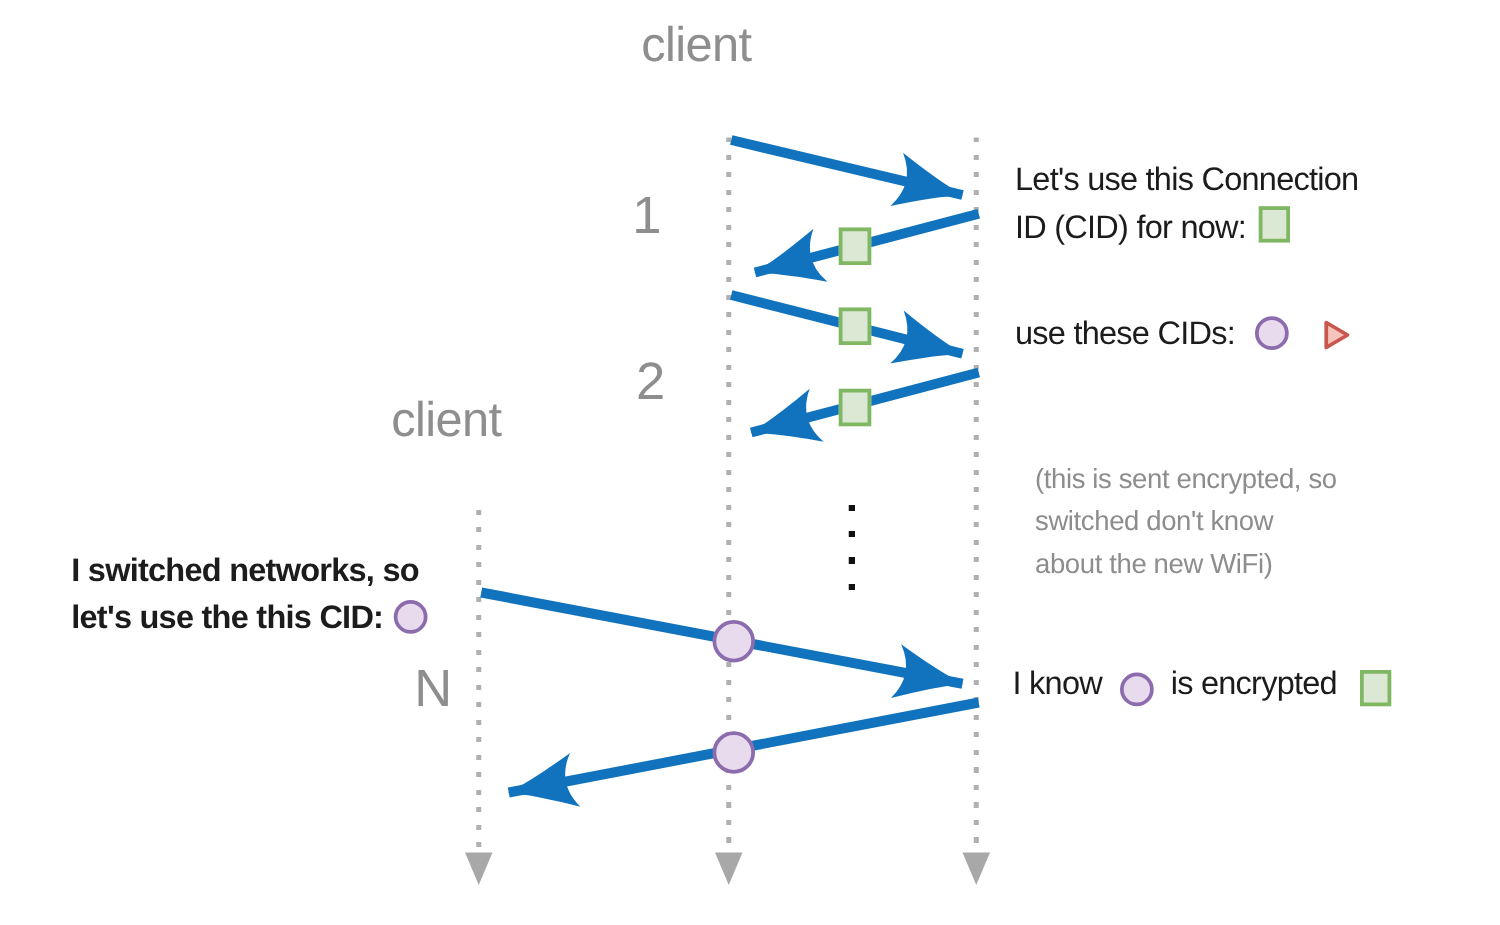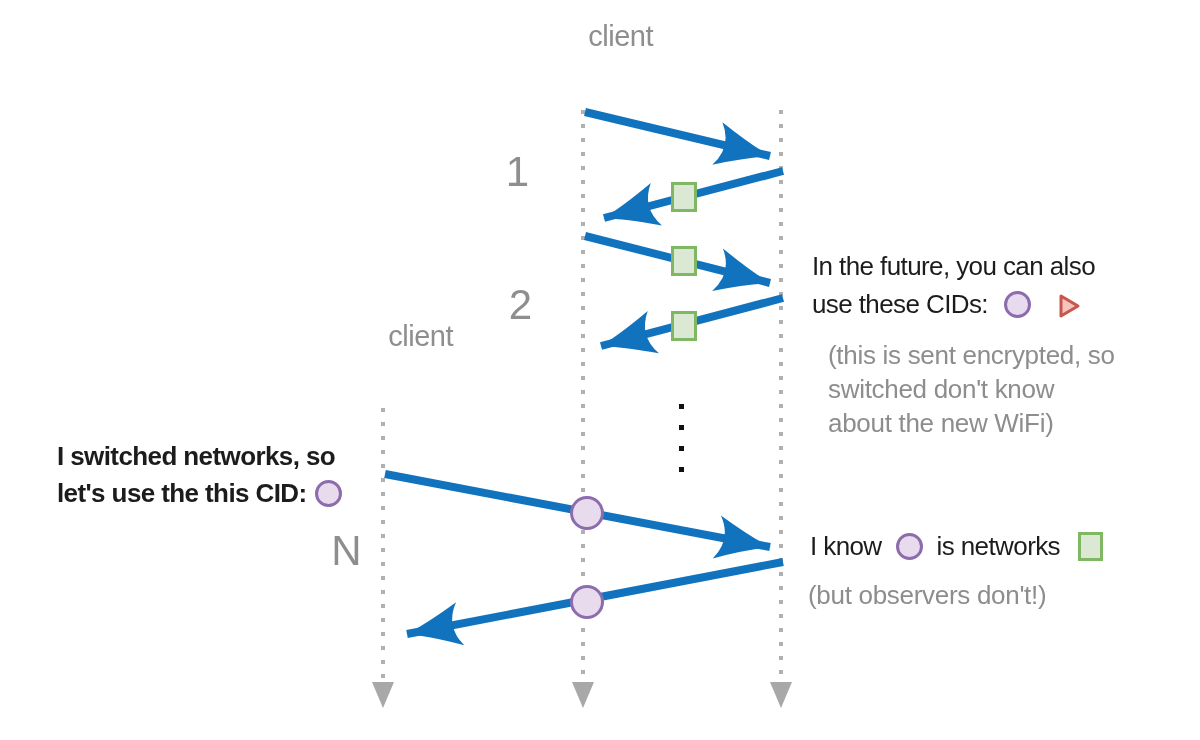--- a/index.html
+++ b/index.html
@@ -26,23 +26,23 @@
     width: 0; height: 0;
     border-left: 11px solid transparent;
     border-right: 11px solid transparent;
     border-top: 26px solid var(--end-arrow-gray);
   }
 
   
   .lane-label {
     position: absolute;
     width: 140px;
-    text-align: right;
+    text-align: left;
     color: var(--label-gray);
-    font-size: 29px;
+    font-size: 39px;
     line-height: 45px;
     letter-spacing: -0.5px;
   }
   .seq-num {
     position: absolute;
     width: 45px;
     text-align: center;
     color: var(--label-gray);
     font-size: 42px;
     line-height: 44px;
@@ -95,29 +95,30 @@
     position: absolute;
     color: var(--text-black);
     font-size: 26px;
     line-height: 38px;
     letter-spacing: -0.6px;
     white-space: nowrap;
   }
   .note {
     position: absolute;
     color: var(--note-gray);
-    font-size: 26px;
+    font-size: 22px;
     line-height: 34px;
     letter-spacing: -0.3px;
     white-space: nowrap;
+    margin-top: 28px;
   }
   .icon-gap-sm { margin-left: 10px; }
   .icon-gap-md { margin-left: 16px; }
   .icon-gap-lg { margin-left: 26px; }
-  .inline-row { display: flex; align-items: center; gap: 14px; }
+  .inline-row { display: flex; align-items: flex-end; gap: 14px; }
 
   
   .ellipsis {
     position: absolute;
     width: 5px; height: 68px;
     background: repeating-linear-gradient(
       to bottom,
       var(--ellipsis-black) 0px, var(--ellipsis-black) 5px,
       transparent 5px, transparent 21px);
   }
@@ -161,23 +162,28 @@
   </svg>
 
   <div class="cid-square" style="left:671px; top:182px;"></div>
   <div class="cid-square" style="left:671px; top:246px;"></div>
   <div class="cid-square" style="left:671px; top:311px;"></div>
   <div class="cid-circle" style="left:570px; top:496px;"></div>
   <div class="cid-circle" style="left:570px; top:585px;"></div>
 
   <div class="ellipsis" style="left:679px; top:404px;"></div>
 
+  <div class="annotation" style="left:812px; top:124px;">
+    <div>Let's use this Connection</div>
+    <div>
+      <span>ID (CID) for now:</span><span class="cid-square-inline icon-gap-sm"></span>
+    </div>
+  </div>
 
   <div class="annotation" style="left:812px; top:247px;">
-    <div>In the future, you can also</div>
     <div>
       <span>use these CIDs:</span><span class="cid-circle-inline icon-gap-md"></span><svg class="tri-icon icon-gap-lg" width="25" height="28" viewBox="0 0 25 28">
           <path class="tri-path" d="M4,4 L21,14 L4,24 Z"></path>
         </svg>
     </div>
   </div>
 
   <div class="note" style="left:828px; top:338px;">
     <div>(this is sent encrypted, so</div>
     <div>switched don't know</div>
@@ -187,19 +193,18 @@
   <div class="annotation" style="left:57px; top:438px; line-height:37px;font-weight:bold;">
     <div>I switched networks, so</div>
     <div>
       <span>let's use the this CID:</span><span class="cid-circle-inline" style="margin-left:8px;"></span>
     </div>
   </div>
 
   <div class="annotation inline-row" style="left:810px; top:527px;">
     <span>I know</span>
     <span class="cid-circle-inline" style="vertical-align:0;"></span>
-    <span>is networks</span>
+    <span>is encrypted</span>
     <span class="cid-square-inline" style="vertical-align:0; margin-left:4px;"></span>
   </div>
 
-  <div class="note" style="left:808px; top:578px;">(but observers don't!)</div>
 
 </div>
 
 </body></html>

